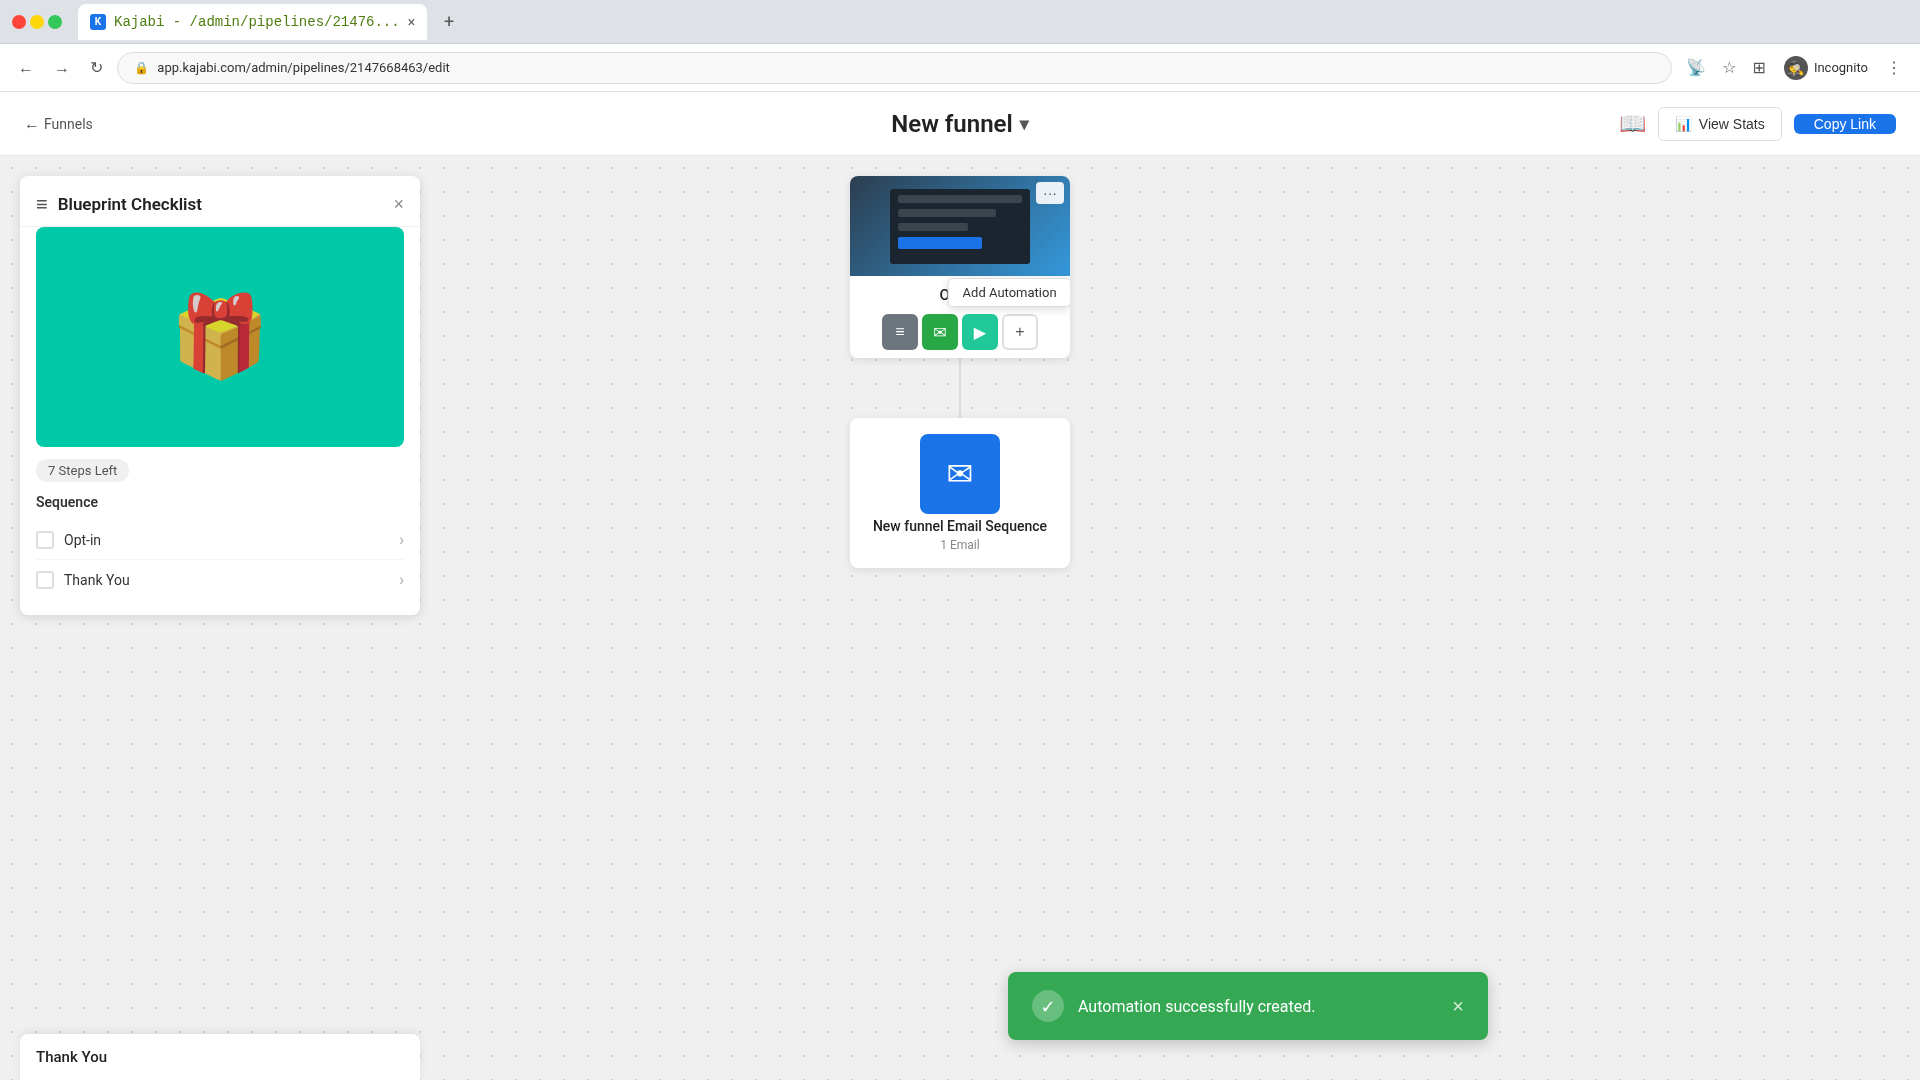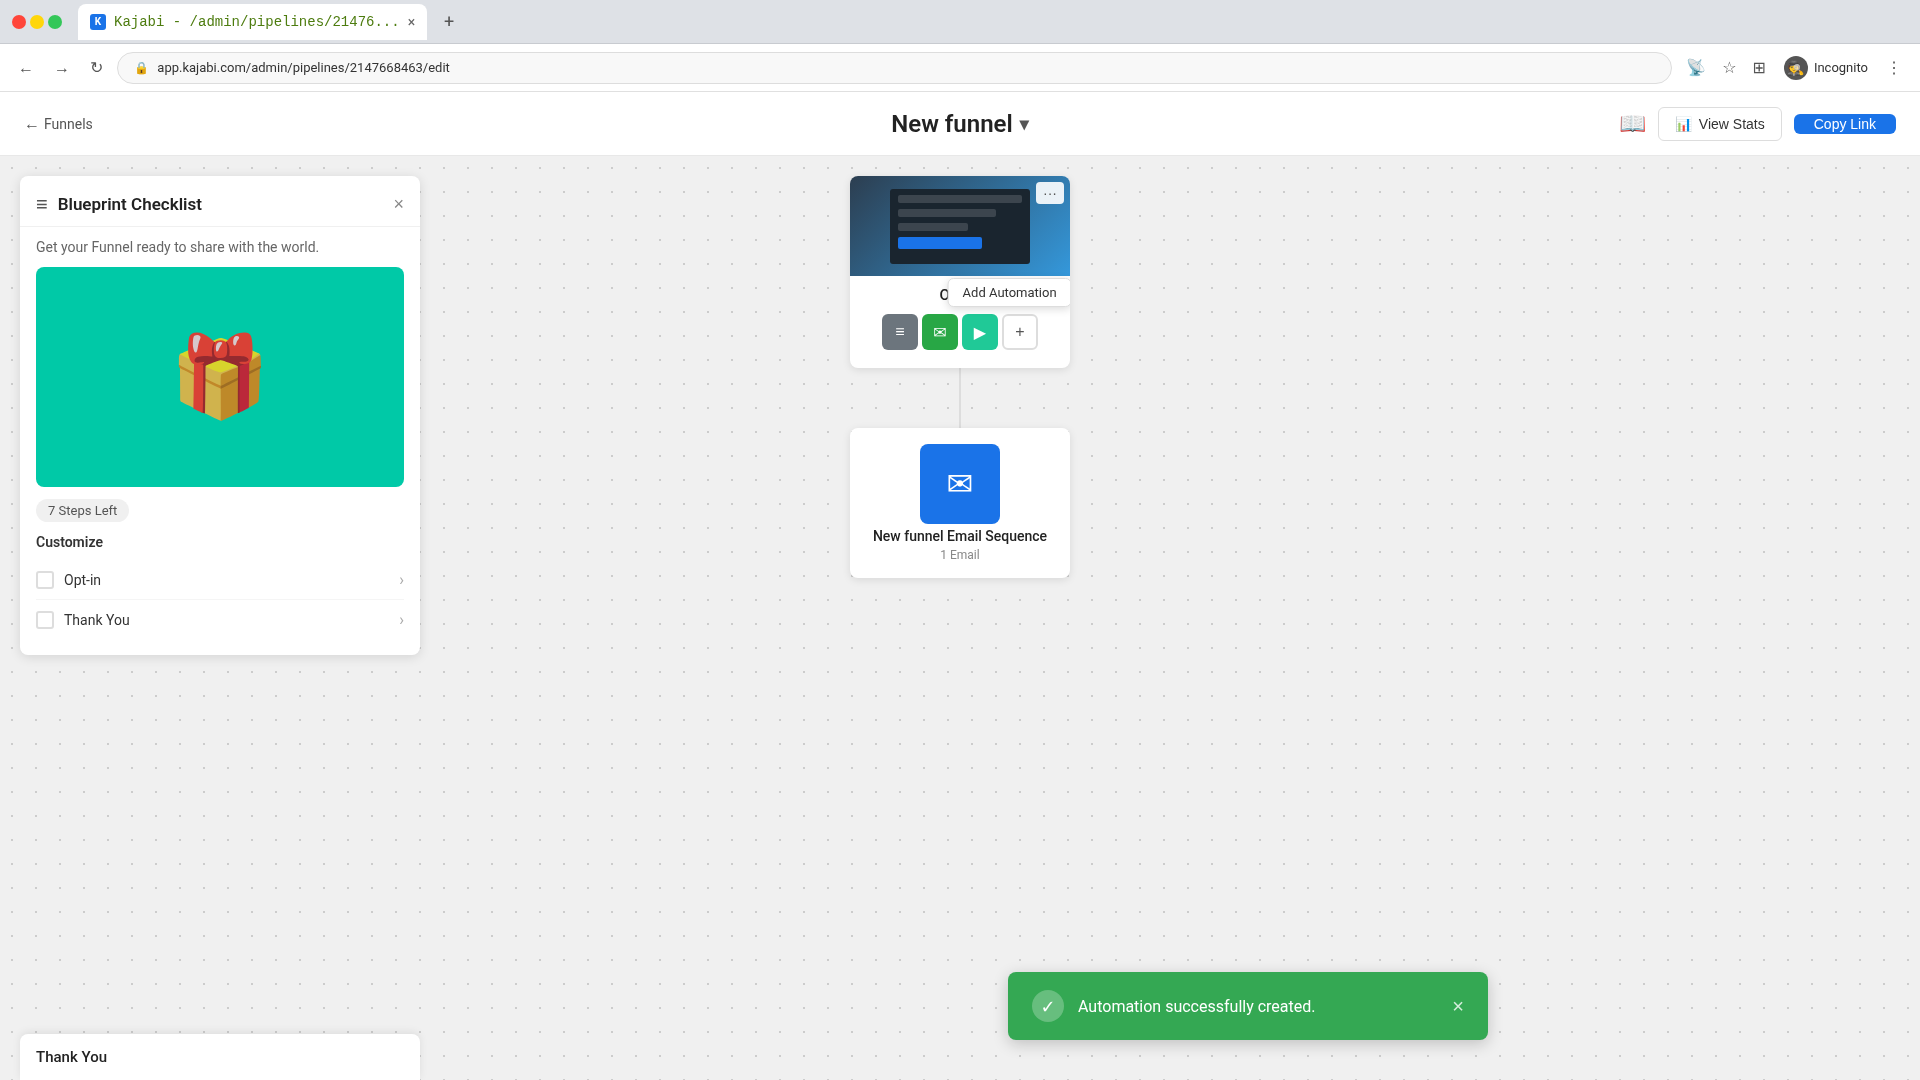--- a/index.html
+++ b/index.html
@@ -280,21 +280,21 @@
       padding: 10px;
       font-size: 15px;
       font-weight: 500;
       color: #222;
     }
     .card-automation-row {
       display: flex;
       align-items: center;
       justify-content: center;
       gap: 4px;
-      padding: 0 10px 18px;
+      padding: 0 10px 8px;
       position: relative;
     }
     .automation-tooltip {
       position: absolute;
       top: -36px;
       left: 50%;
       transform: translateX(-10%);
       background: #fff;
       border: 1px solid #ddd;
       border-radius: 6px;
@@ -458,27 +458,26 @@
 
 <div class="main-content">
   <div class="canvas-area">
 
     <div class="blueprint-panel">
       <div class="blueprint-header">
         <span class="blueprint-icon">≡</span>
         <span class="blueprint-title">Blueprint Checklist</span>
         <button class="close-btn">×</button>
       </div>
-      <p class="blueprint-subtitle">Get your Funnel ready to share with the world.</p>
       <div class="blueprint-image">
         <span class="gift-icon">🎁</span>
       </div>
       <div class="steps-left-badge">7 Steps Left</div>
       <div class="customize-section">
-        <div class="customize-title">Customize</div>
+        <div class="customize-title">Sequence</div>
         <div class="customize-item">
           <div class="checkbox"></div>
           <span class="customize-item-label">Opt-in</span>
           <span class="chevron-right">›</span>
         </div>
         <div class="customize-item">
           <div class="checkbox"></div>
           <span class="customize-item-label">Thank You</span>
           <span class="chevron-right">›</span>
         </div>

